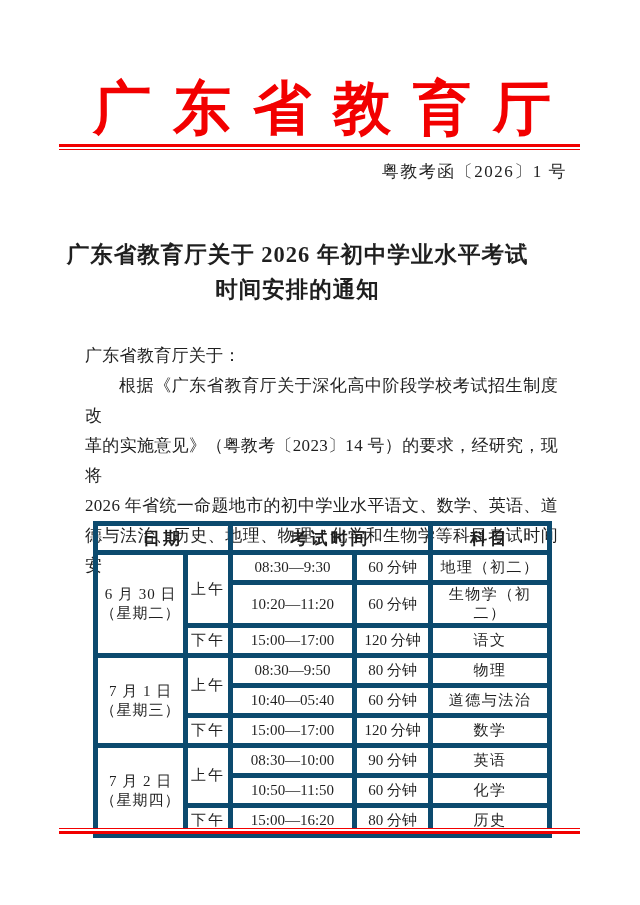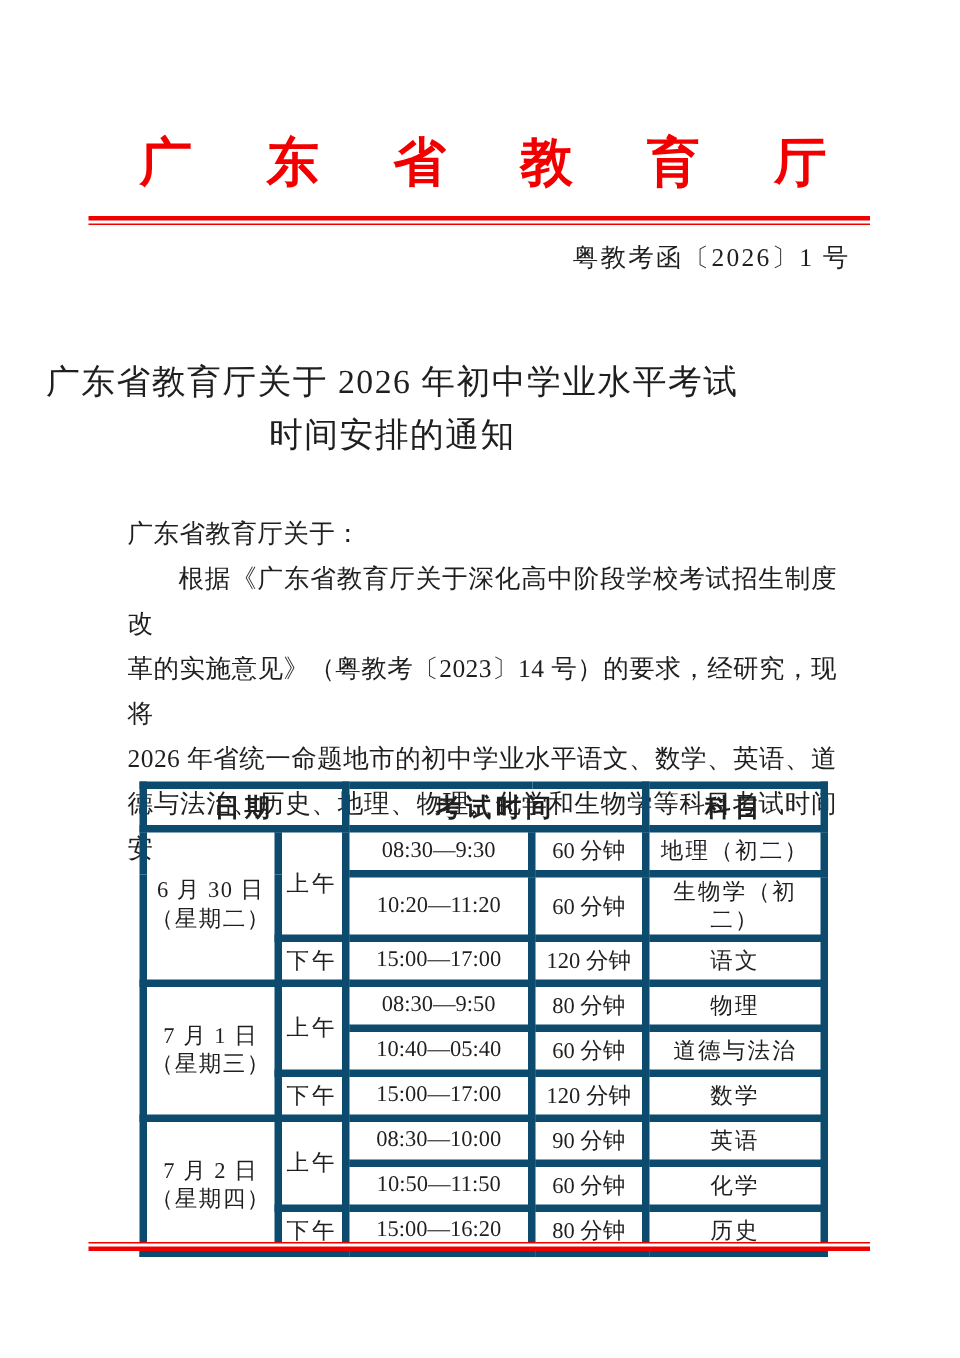--- a/index.html
+++ b/index.html
@@ -10,21 +10,21 @@
     background: #ffffff;
     font-family: "Liberation Serif", "DejaVu Serif", serif;
     color: #1f1f1f;
     overflow: hidden;
   }
   .masthead {
     position: absolute;
     top: 81px;
     left: 93px;
     width: 458px;
-    font-size: 35px;
+    font-size: 58px;
     font-weight: 900;
     color: #f20000;
     line-height: 56px;
     text-align: justify;
     text-align-last: justify;
     white-space: nowrap;
   }
   .rule {
     position: absolute;
     left: 59px;
@@ -45,23 +45,24 @@
     font-size: 17px;
     letter-spacing: 1.5px;
   }
   .title {
     position: absolute;
     top: 237px;
     left: 0;
     width: 523px;
     text-align: center;
     font-size: 22.5px;
-    font-weight: normal;
+    font-weight: bold;
     line-height: 35px;
     letter-spacing: 1px;
+    padding-left: 36px;
   }
   .body-text {
     position: absolute;
     top: 341px;
     left: 85px;
     width: 473px;
     font-size: 17px;
     line-height: 30px;
     letter-spacing: 0.3px;
   }

